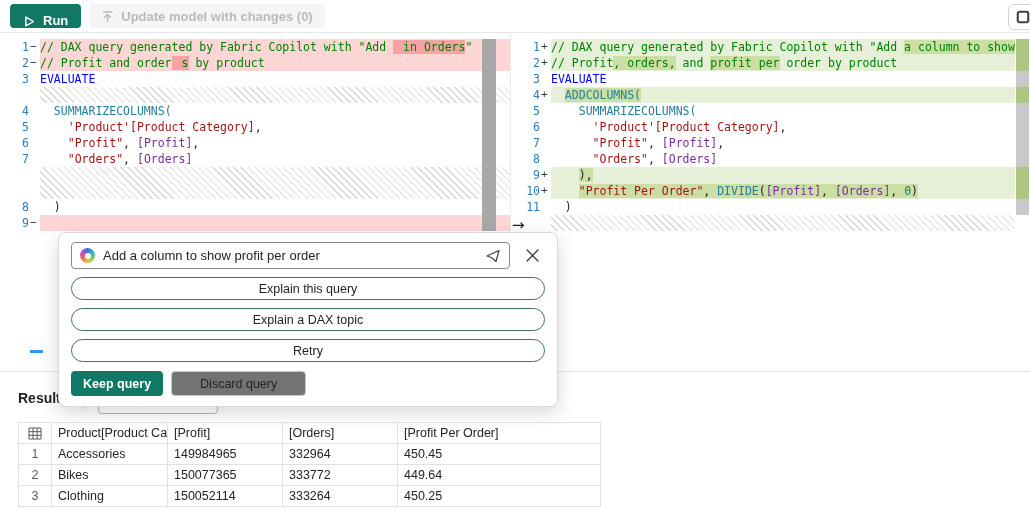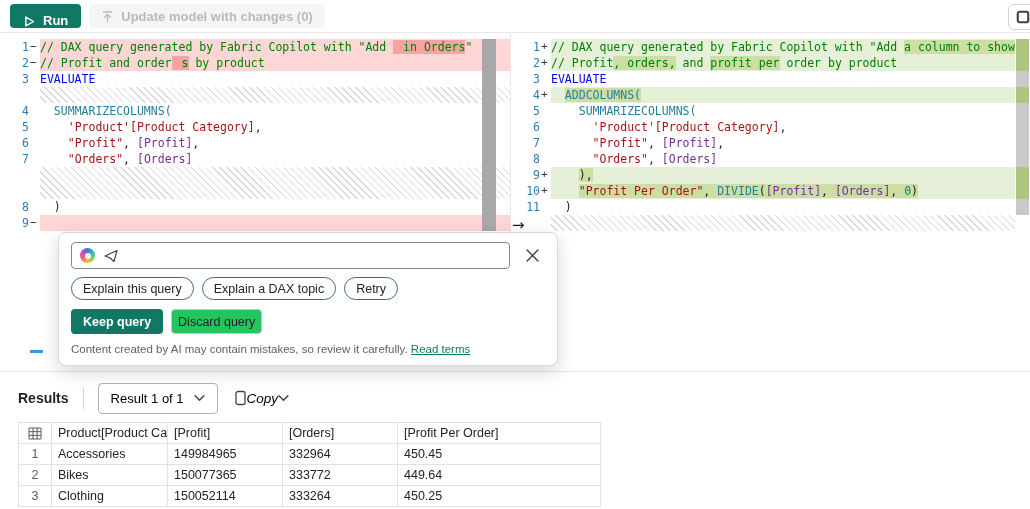--- a/index.html
+++ b/index.html
@@ -64,28 +64,28 @@
   .prompt-box { flex:1; display:flex; align-items:center; gap:8px; height:27px;
                 border:1px solid #8a8886; border-radius:4px; padding:0 8px; background:#fff; }
   .prompt-box input { flex:1; border:none; outline:none; font-family:inherit; font-size:13px;
                       color:#242424; background:transparent; }
   .copilot-logo { width:15px; height:15px; border-radius:50%; flex:none; position:relative;
                   background:conic-gradient(#3a78d6,#31b5c4,#7fd04e,#f4b944,#ef6a5a,#c14fc9,#3a78d6); }
   .copilot-logo::after { content:""; position:absolute; inset:4.5px; background:#fff; border-radius:50%; }
   .send-btn { border:none; background:none; display:flex; align-items:center; cursor:pointer; }
   .close-btn { width:26px; height:26px; margin-left:9px; border:none; background:none;
                display:flex; align-items:center; justify-content:center; cursor:pointer; }
-  .pills { display:flex; gap:8px; margin-top:8px; }
+  .pills { display:flex; gap:8px; margin-top:8px;flex-direction:column; }
   .pill { height:23px; border:1px solid #3f7265; border-radius:12px; background:#fff;
           padding:0 11px; font-size:12.5px; color:#242424; font-family:inherit; cursor:pointer; }
   .actions { display:flex; gap:8px; margin-top:9px; }
   .btn-keep { height:25px; background:var(--accent,#117865); color:#fff; border:none; border-radius:4px;
               padding:0 12px; font-size:12.5px; font-weight:700; font-family:inherit; cursor:pointer; }
-  .btn-discard { height:25px; background:#22c55e; color:#242424; border:1px solid #c8c6c4; border-radius:4px;
-              padding:0 6px; font-size:12.5px; font-family:inherit; cursor:pointer; }
+  .btn-discard { height:25px; background:#737373; color:#242424; border:1px solid #c8c6c4; border-radius:4px;
+              padding:0 28px; font-size:12.5px; font-family:inherit; cursor:pointer; }
   .disclaimer { margin-top:9px; font-size:11.5px; color:#616161; }
   .disclaimer a { color:var(--accent,#117865); text-decoration:underline; cursor:pointer; }
 
   
   .results { position:absolute; top:371px; left:0; width:1030px; height:154px;
              border-top:1px solid #e3e3e3; background:#fff; }
   .results-bar { display:flex; align-items:center; margin:10px 0 0 18px; height:32px; }
   .results-title { font-size:14px; font-weight:700; }
   .vdiv { width:1px; height:22px; background:#d6d6d6; margin:0 14px; }
   .btn-select { display:flex; align-items:center; gap:10px; height:31px; border:1px solid #b5b2af;
@@ -305,20 +305,21 @@
       <div style="background: rgb(201, 201, 201);"></div>
     </div>
   <div class="revert-arrow">→</div>
   <div class="blue-dash"></div>
 </div>
 
 <div class="popup">
   <div class="input-row">
     <div class="prompt-box">
       <span class="copilot-logo"></span>
+      <input type="text" value="Add a column to show profit per order" style="">
       <button class="send-btn">
         <span style="display:flex">
           <svg width="16" height="16" viewBox="0 0 16 16">
               <path d="M2 8 L14 2.5 L11 13.5 L6.8 9.8 Z M6.8 9.8 L2 8" fill="none" stroke="#424242" stroke-width="1.2" stroke-linejoin="round"></path>
             </svg>
         </span>
       </button>
     </div>
     <button class="close-btn">
       <span style="display:flex">
@@ -330,24 +331,20 @@
     </button>
   </div>
   <div class="pills">
     <button class="pill">Explain this query</button>
     <button class="pill">Explain a DAX topic</button>
     <button class="pill">Retry</button>
   </div>
   <div class="actions">
     <button class="btn-keep">Keep query</button>
     <button class="btn-discard">Discard query</button>
-  </div>
-  <div class="disclaimer">
-    <span>Content created by AI may contain mistakes, so review it carefully.</span>
-    <a>Read terms</a>
   </div>
 </div>
 
 <div class="results">
   <div class="results-bar">
     <span class="results-title">Results</span>
     <span class="vdiv"></span>
     <button class="btn-select">
       <span>Result 1 of 1</span>
       <span style="display:flex">

